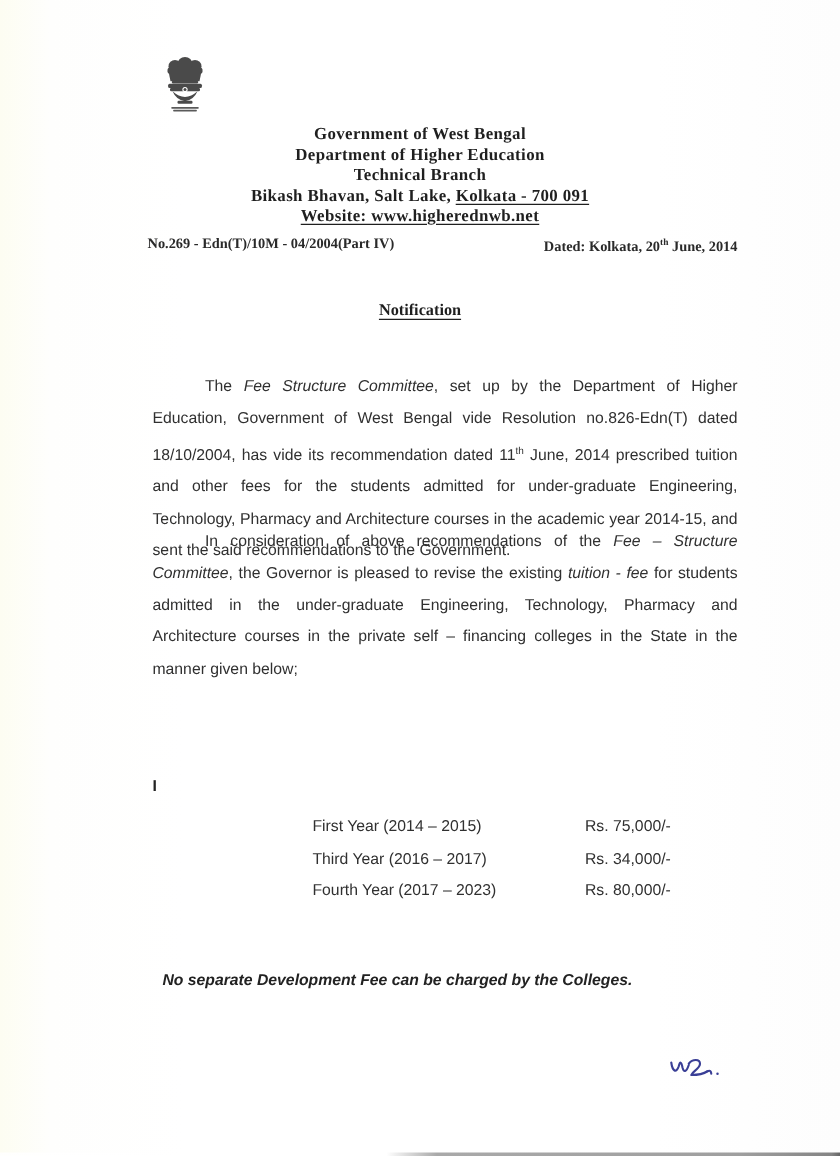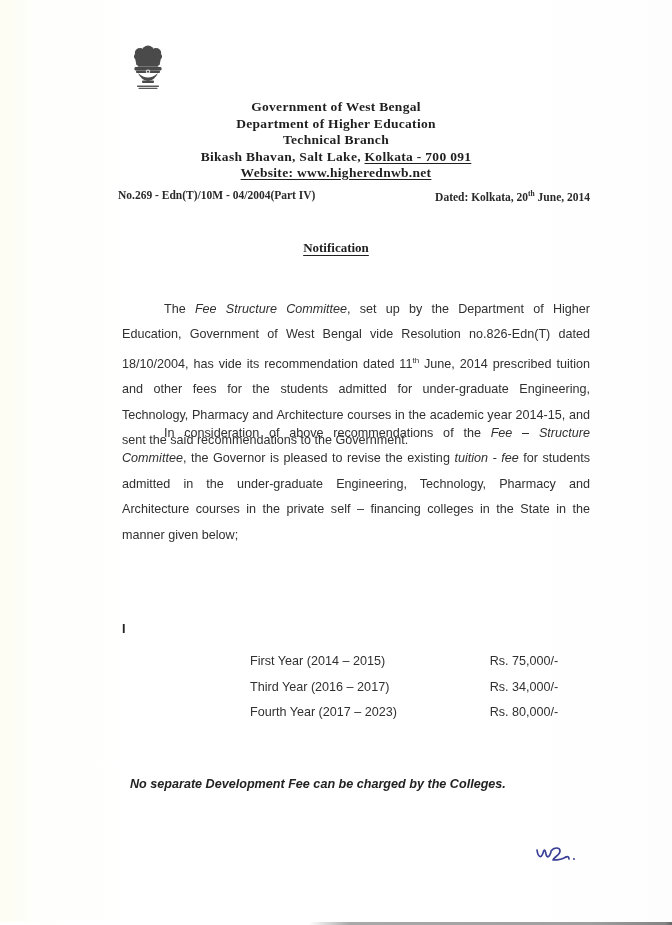--- a/index.html
+++ b/index.html
@@ -161,21 +161,21 @@
     color: #303030;
     margin-left: 16px;
   }
   .fee-table td {
     padding: 0;
     height: 25.7px;
     vertical-align: middle;
     font-weight: normal;
   }
   .fee-table td.year { width: 218px; }
-  .fee-table td.amount { width: 112px; text-align: center; }
+  .fee-table td.amount { width: 112px; }
 
   
   .footer-note {
     position: absolute;
     left: 130px;
     width: 468px;
     top: 777px;
     font-size: 12.6px;
     font-weight: bold;
     font-style: italic;

